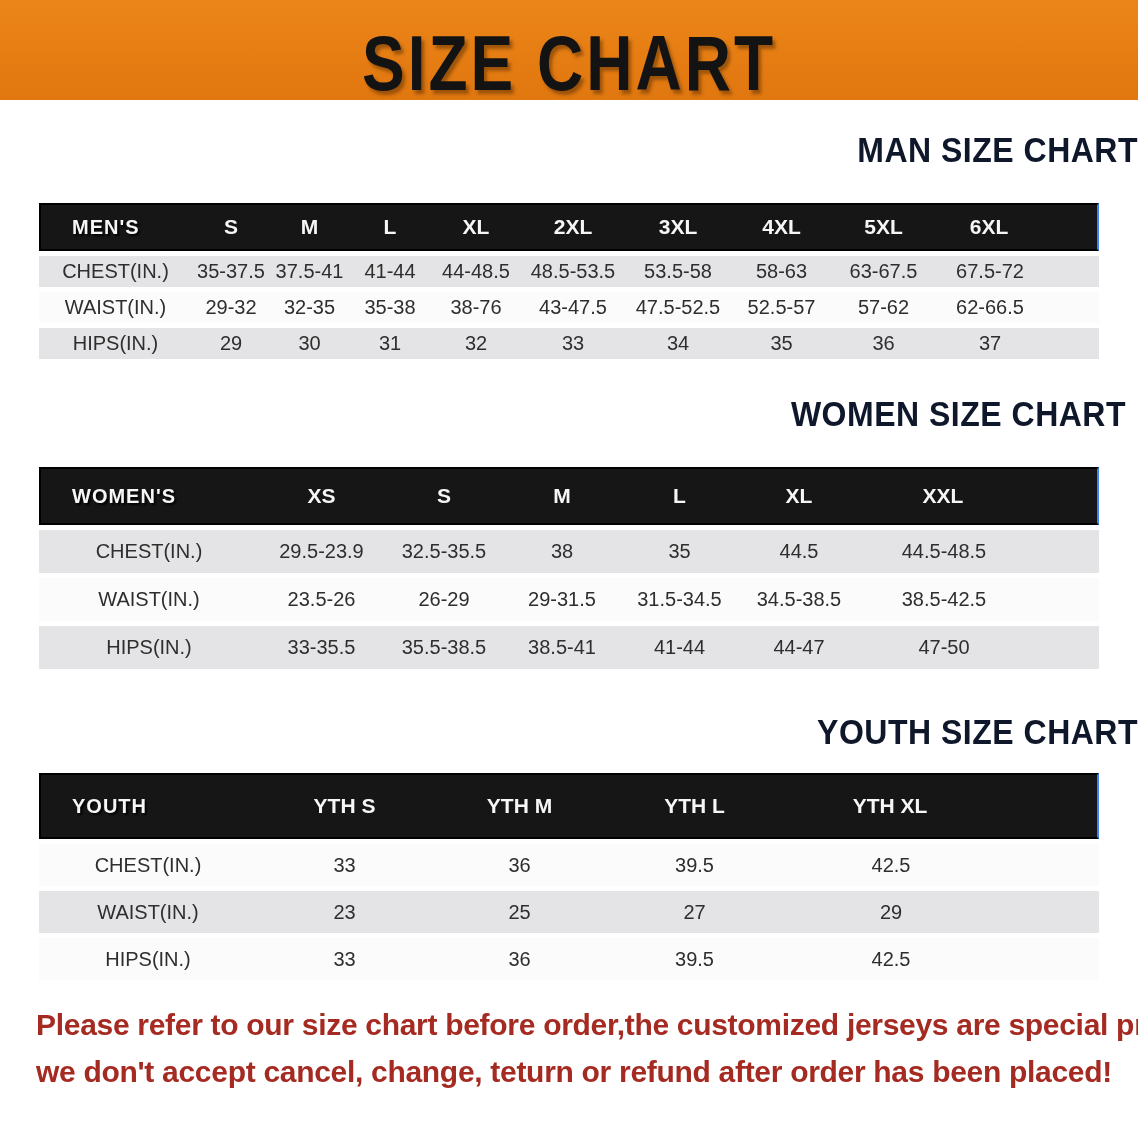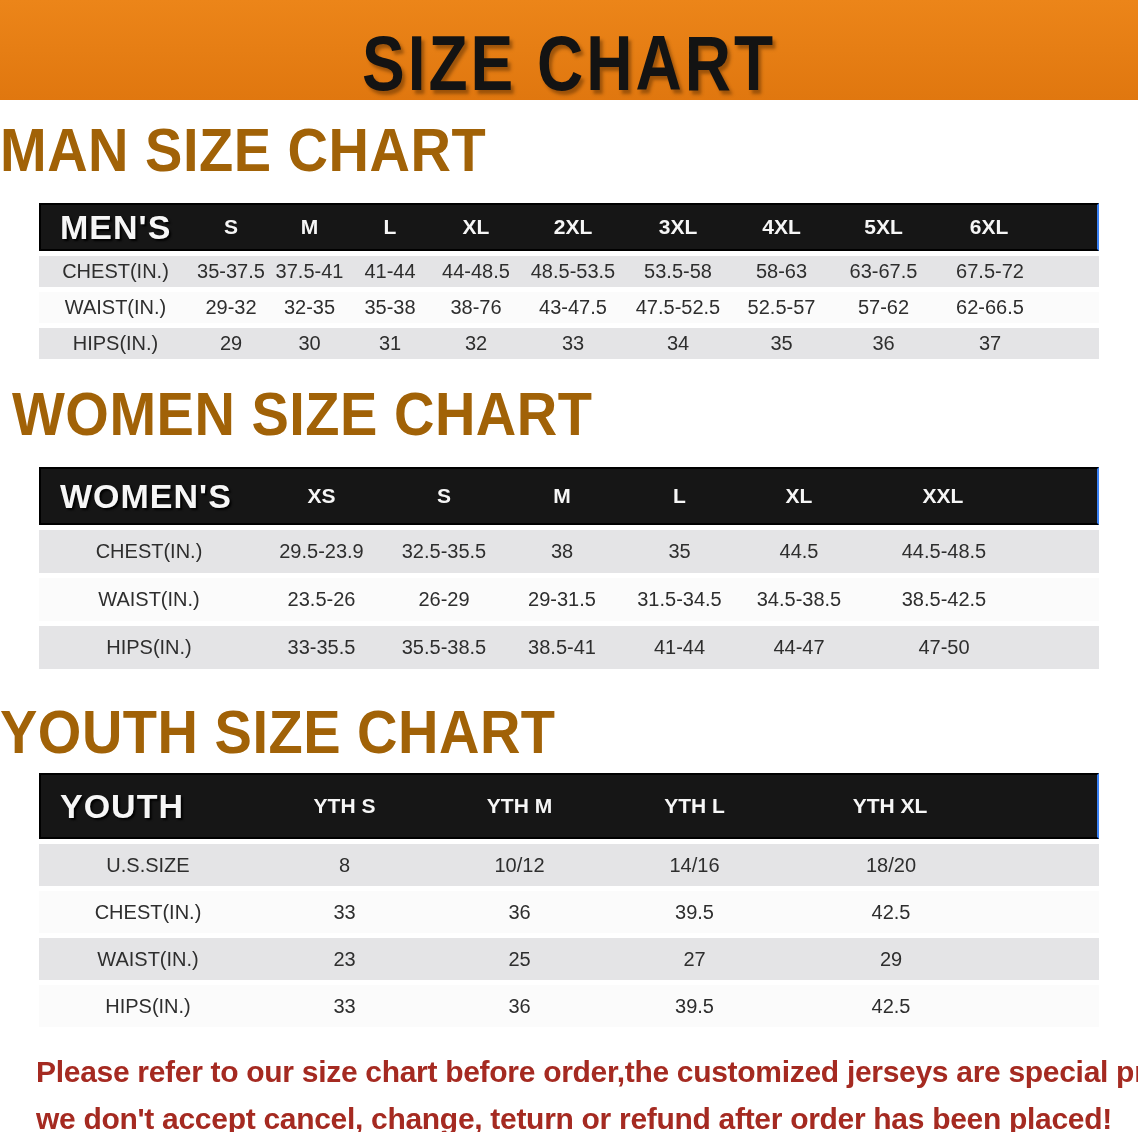--- a/index.html
+++ b/index.html
@@ -16,43 +16,43 @@
   }
   .banner-title {
     display:inline-block;
     font-size:64px; font-weight:800; color:#131313;
     letter-spacing:3px;
     transform:scaleY(1.22);
     text-shadow:3px 3px 3px rgba(70,35,0,0.45);
     white-space:nowrap;
   }
   .section-heading {
-    text-align:left; line-height:48px;
-    font-weight:800; color:#a16207; font-size:56px;
+    text-align:right; line-height:48px;
+    font-weight:800; color:#0f172a; font-size:32px;
     letter-spacing:0.5px;
   }
   .section-heading > span { display:inline-block; transform:scaleY(1.08); white-space:nowrap; }
   .heading-man   { margin:26px 0 24px; }
   .heading-women { margin:26px 12px 24px; }
   .heading-youth { margin:34px 0 12px; }
 
   table.size-table {
     width:1060px; margin:0 auto;
     border-collapse:separate; border-spacing:0 5px;
     table-layout:fixed;
   }
   .size-table th {
     background:#161616; color:#f6f6f6;
     font-size:21px; font-weight:600;
     text-align:center; white-space:nowrap;
     border-top:2px solid #000; border-bottom:2px solid #000;
   }
   .size-table th:first-child {
-    text-align:left; padding-left:19px;
-    font-size:34px; font-weight:800; letter-spacing:1px;
+    text-align:left; padding-left:31px;
+    font-size:20px; font-weight:800; letter-spacing:1px;
     text-shadow:2px 2px 2px rgba(0,0,0,0.9);
     border-left:2px solid #000;
   }
   .size-table th:last-child { border-right:2px solid #3b82f6; }
   .size-table td {
     text-align:center; font-size:20px; color:#2e2e2e;
     white-space:nowrap;
   }
   .row-gray  td { background:#e4e4e6; }
   .row-white td { background:#fbfbfb; }
@@ -224,27 +224,20 @@
   <thead>
     <tr>
       <th>YOUTH</th>
       <th>YTH S</th>
       <th>YTH M</th>
       <th>YTH L</th>
       <th>YTH XL</th>
     </tr>
   </thead>
   <tbody>
-    <tr class="row-gray">
-      <td>U.S.SIZE</td>
-      <td>8</td>
-      <td>10/12</td>
-      <td>14/16</td>
-      <td>18/20</td>
-    </tr>
     <tr class="row-white">
       <td>CHEST(IN.)</td>
       <td>33</td>
       <td>36</td>
       <td>39.5</td>
       <td>42.5</td>
     </tr>
     <tr class="row-gray">
       <td>WAIST(IN.)</td>
       <td>23</td>

